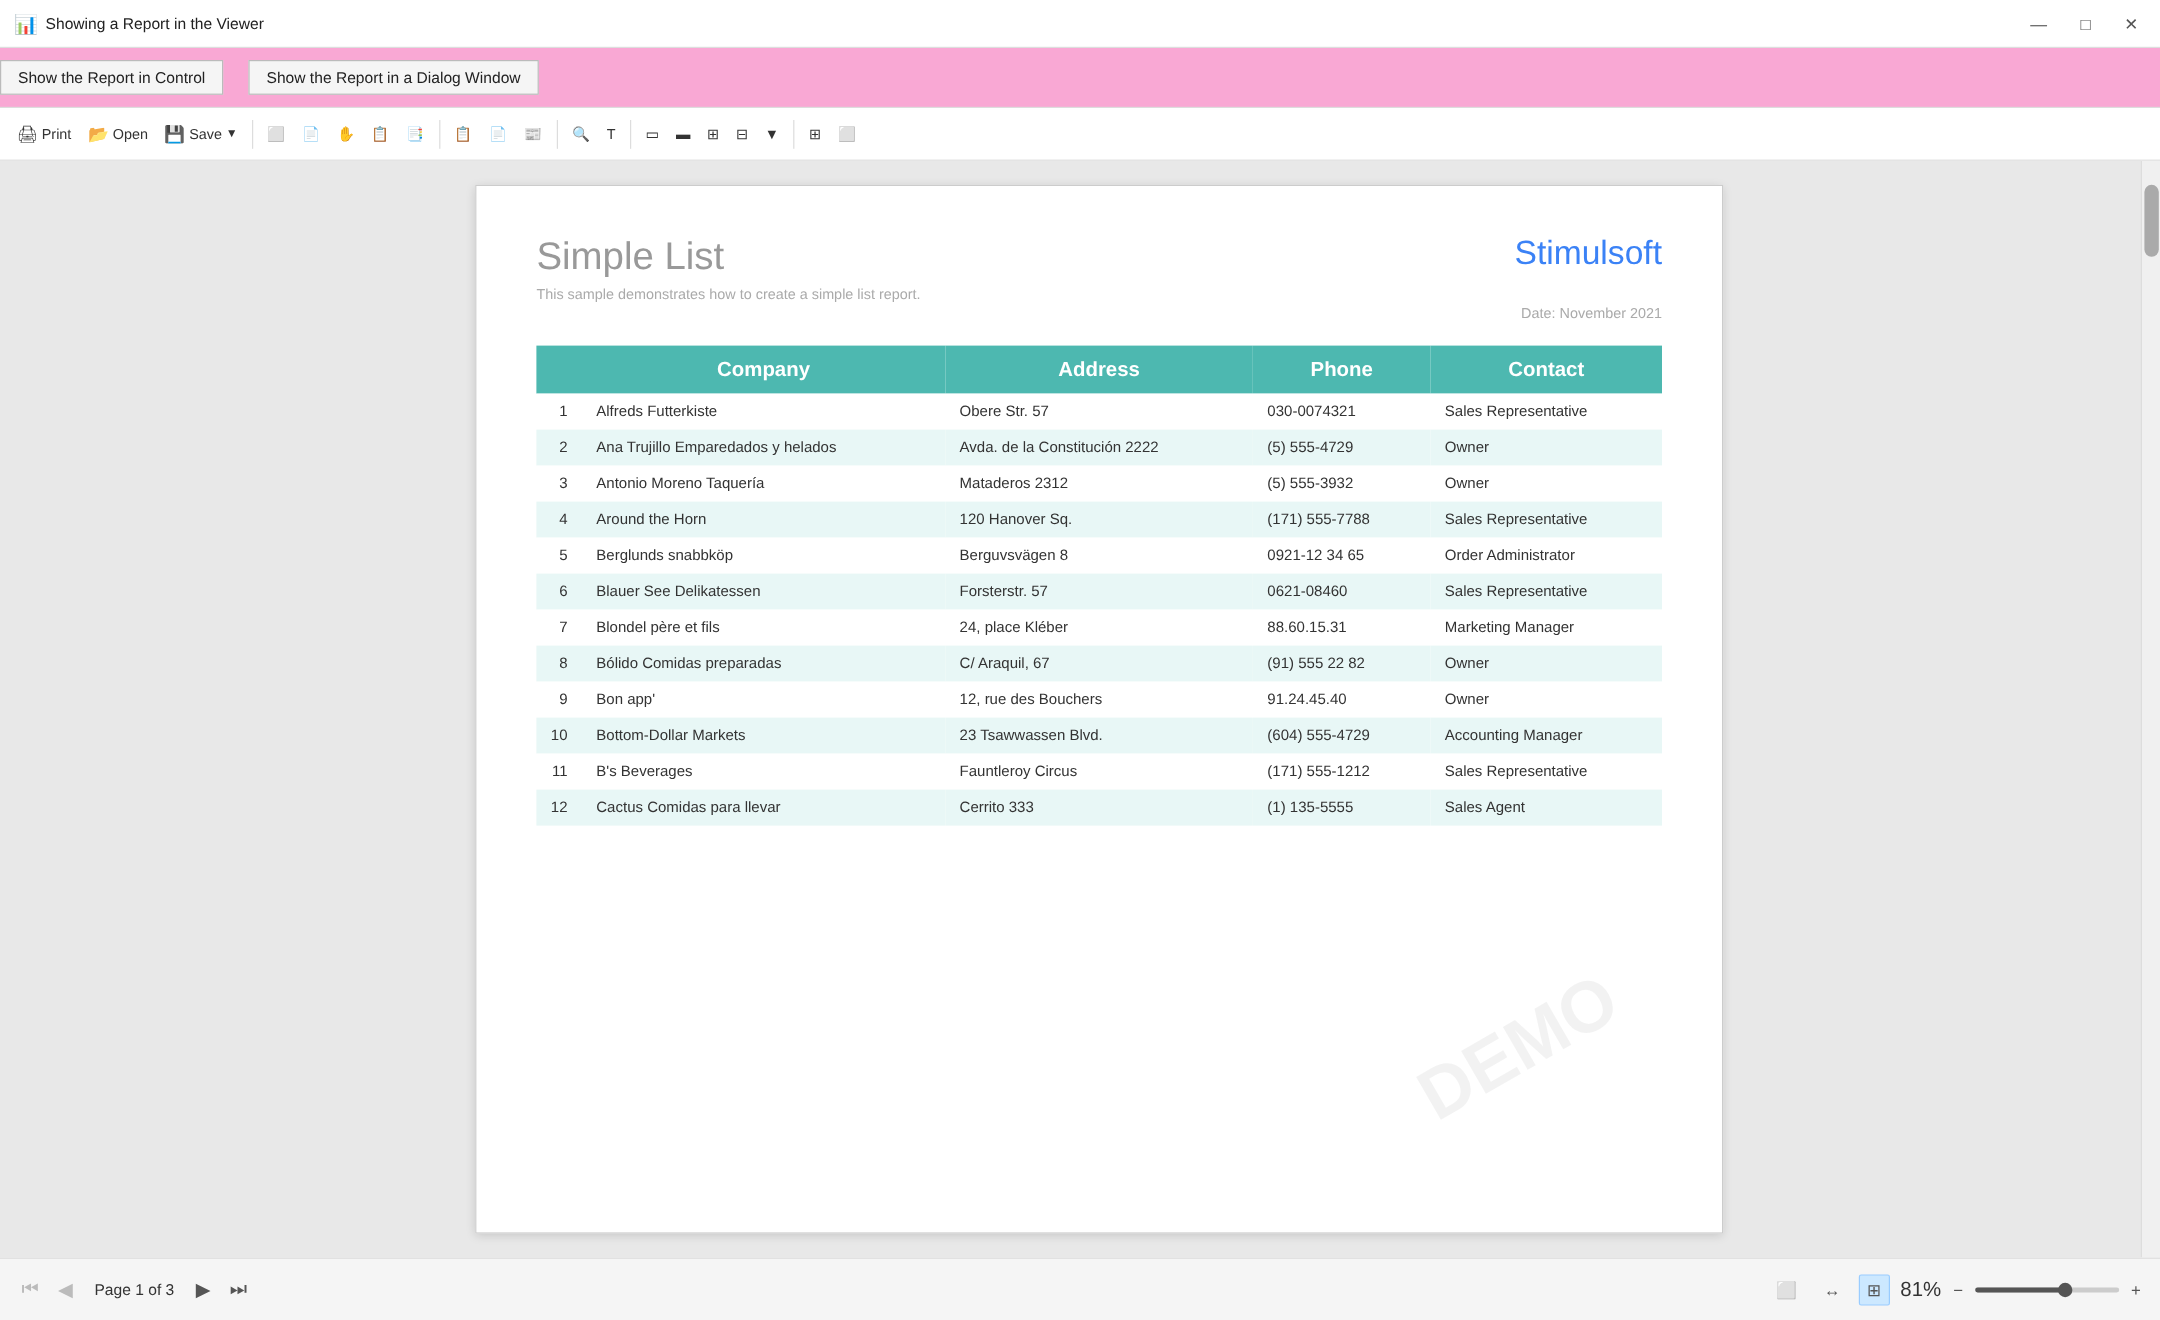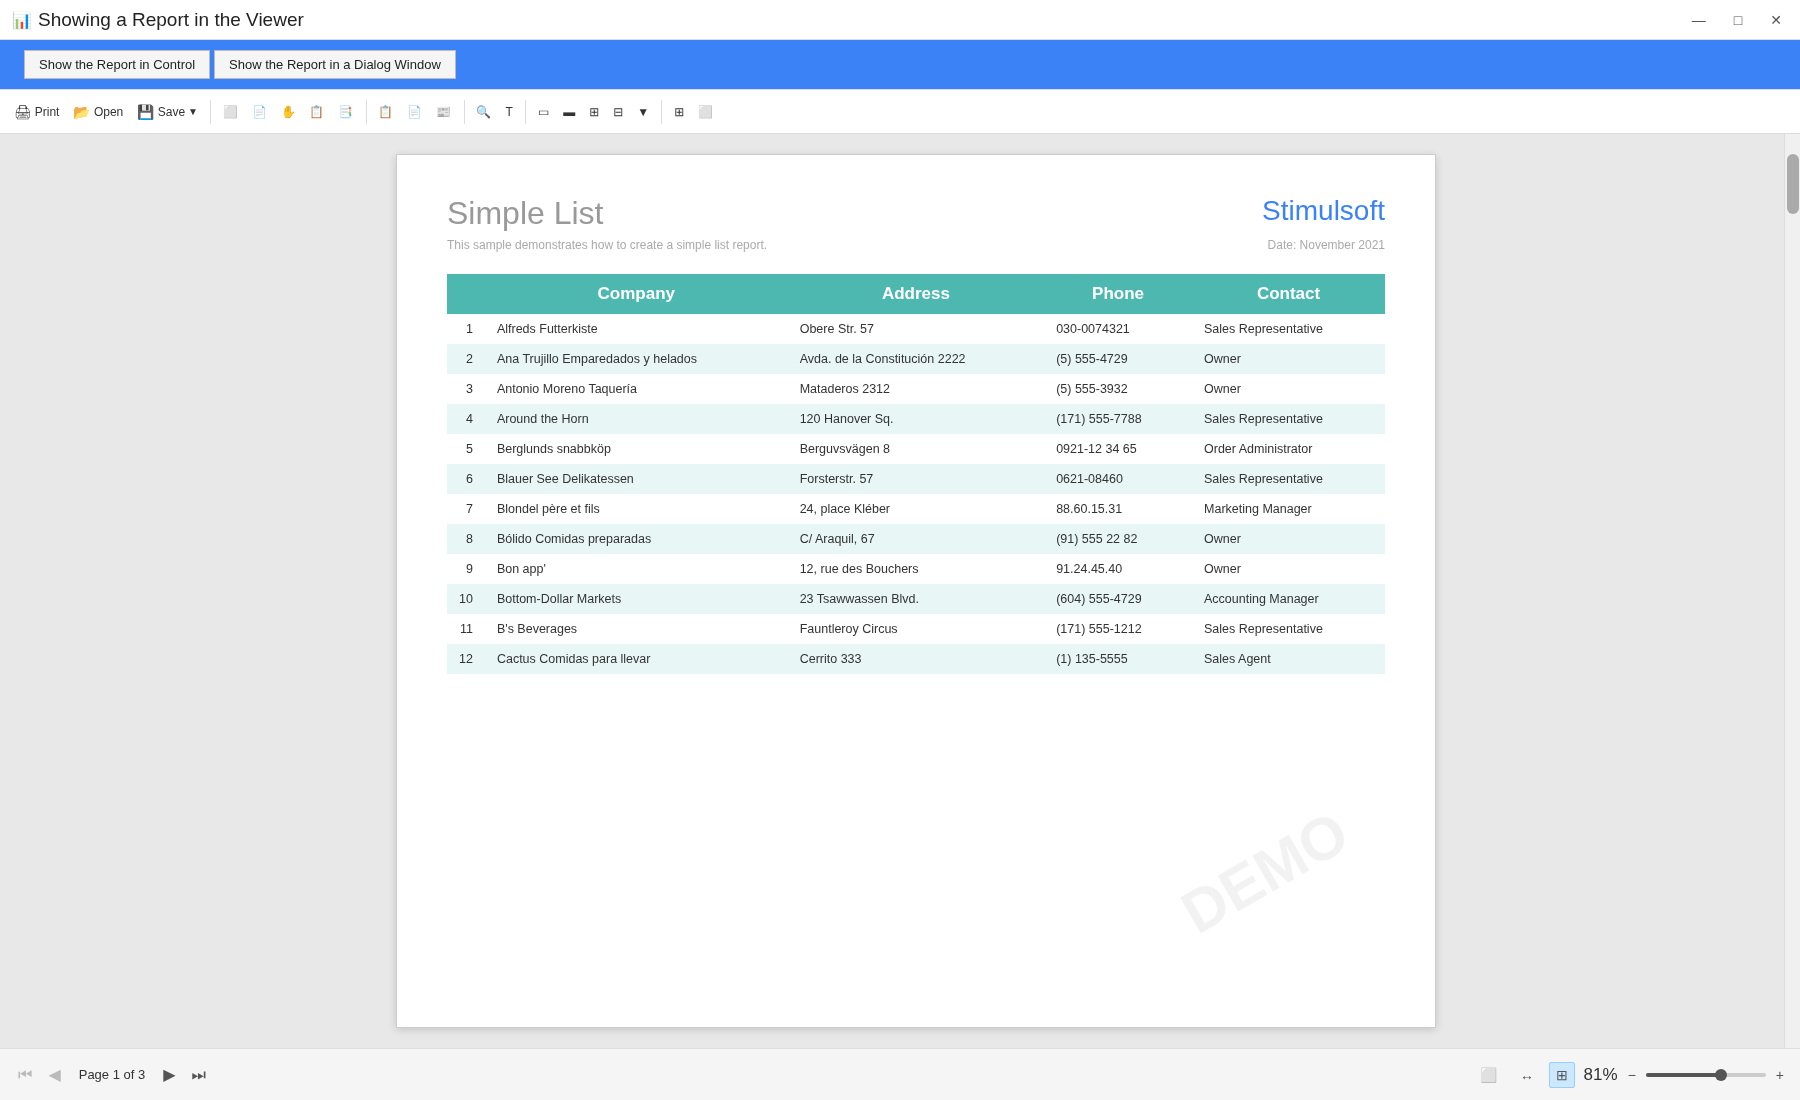--- a/index.html
+++ b/index.html
@@ -18,46 +18,46 @@
     .titlebar-left {
       display: flex;
       align-items: center;
       gap: 8px;
     }
     .titlebar-icon {
       width: 18px;
       height: 18px;
     }
     .titlebar-title {
-      font-size: 19px;
+      font-size: 13px;
       color: #222;
     }
     .titlebar-controls {
       display: flex;
       gap: 16px;
       align-items: center;
     }
     .titlebar-btn {
       background: none;
       border: none;
       cursor: pointer;
       font-size: 14px;
       color: #555;
       padding: 2px 6px;
     }
 
     
     .buttonbar {
-      background: #3b82f6;
+      background: #f9a8d4;
       border-bottom: 1px solid #ddd;
       height: 50px;
       display: flex;
       align-items: center;
-      padding: 0 24px;
-      gap: 4px;
+      padding: 0 0;
+      gap: 21px;
     }
     .btn-report {
       background: #f5f5f5;
       border: 1px solid #bbb;
       padding: 6px 14px;
       font-size: 13px;
       cursor: pointer;
       color: #222;
     }
 
@@ -164,20 +164,21 @@
     }
     .report-date {
       font-size: 12px;
       color: #aaa;
       text-align: right;
     }
     .report-meta {
       display: flex;
       justify-content: space-between;
       margin-bottom: 20px;
+      flex-direction: column;
     }
 
     
     .report-table {
       width: 100%;
       border-collapse: collapse;
     }
     .report-table th {
       background: #4db8b0;
       color: #fff;

